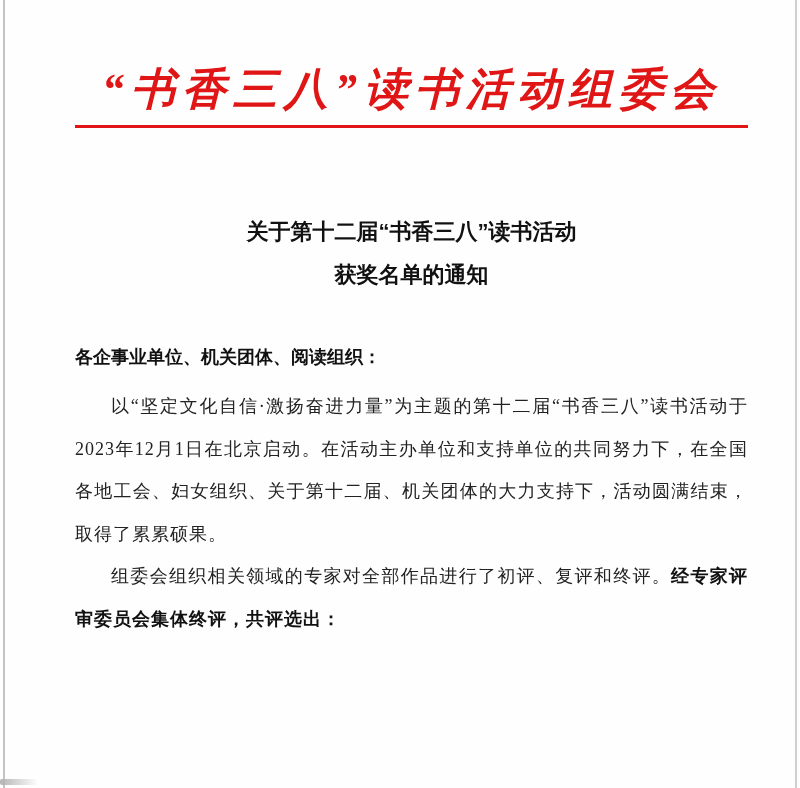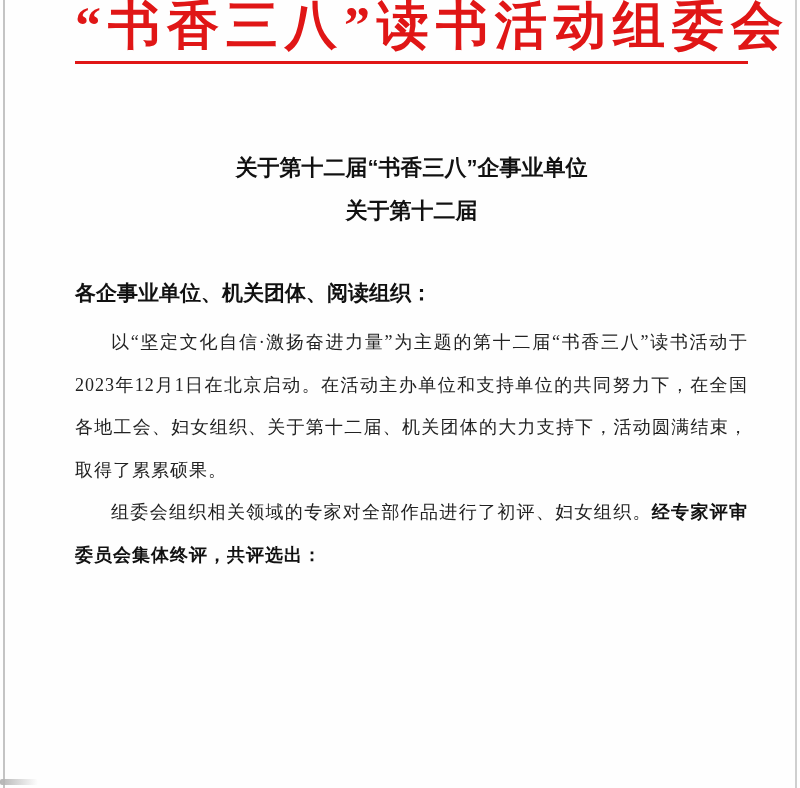--- a/index.html
+++ b/index.html
@@ -35,27 +35,29 @@
     border-radius: 2px;
   }
   .content {
     position: relative;
     padding: 0 52px 0 75px; 
   }
   
   .letterhead { text-align: center; }
   .letterhead-title {
     margin: 0;
-    font-size: 52px;
+    padding-top: 64px;
+    font-size: 44px;
     line-height: 52px;
     font-weight: bold;
     letter-spacing: 7px;
     color: var(--accent, #e01616);
     font-family: "Liberation Serif", "DejaVu Serif", serif;
     white-space: nowrap;
+    font-style: italic;
   }
   .red-rule {
     margin-top: 9px;
     height: 3px;
     background: var(--accent, #e01616);
   }
   
   .doc-title {
     margin: 82px 0 0 0;
     text-align: center;
@@ -63,21 +65,21 @@
     font-weight: bold;
     font-size: 22px;
     line-height: 43px;
     color: #111;
   }
   
   .salutation {
     margin: 46px 0 0 0;
     font-family: "Liberation Sans", "DejaVu Sans", sans-serif;
     font-weight: bold;
-    font-size: 21px;
+    font-size: 18px;
     line-height: 30px;
     color: #111;
   }
   .body-paragraph {
     margin: 0;
     text-indent: 2em;
     font-size: 18px;
     line-height: 42.5px;
     text-align: justify;
     letter-spacing: 1px;
@@ -99,25 +101,25 @@
   <div class="corner-smudge"></div>
 
   <div class="content">
 
     <header class="letterhead">
       <h1 class="letterhead-title">“书香三八”读书活动组委会</h1>
       <div class="red-rule"></div>
     </header>
 
     <h2 class="doc-title">
-      <span>关于第十二届“书香三八”企事业单位</span><br>
-      <span>关于第十二届</span>
+      <span>关于第十二届“书香三八”读书活动</span><br>
+      <span>获奖名单的通知</span>
     </h2>
 
     <p class="salutation">各企事业单位、机关团体、阅读组织：</p>
 
     <div id="paragraphs">
         <p class="body-paragraph"><span class="seg-regular">以“坚定文化自信·激扬奋进力量”为主题的第十二届“书香三八”读书活动于2023年12月1日在北京启动。在活动主办单位和支持单位的共同努力下，在全国各地工会、妇女组织、关于第十二届、机关团体的大力支持下，活动圆满结束，取得了累累硕果。</span></p>
-        <p class="body-paragraph"><span class="seg-regular">组委会组织相关领域的专家对全部作品进行了初评、妇女组织。</span><span class="seg-bold">经专家评审委员会集体终评，共评选出：</span></p>
+        <p class="body-paragraph"><span class="seg-regular">组委会组织相关领域的专家对全部作品进行了初评、复评和终评。</span><span class="seg-bold">经专家评审委员会集体终评，共评选出：</span></p>
       </div>
 
   </div>
 </div>
 
 </body></html>

